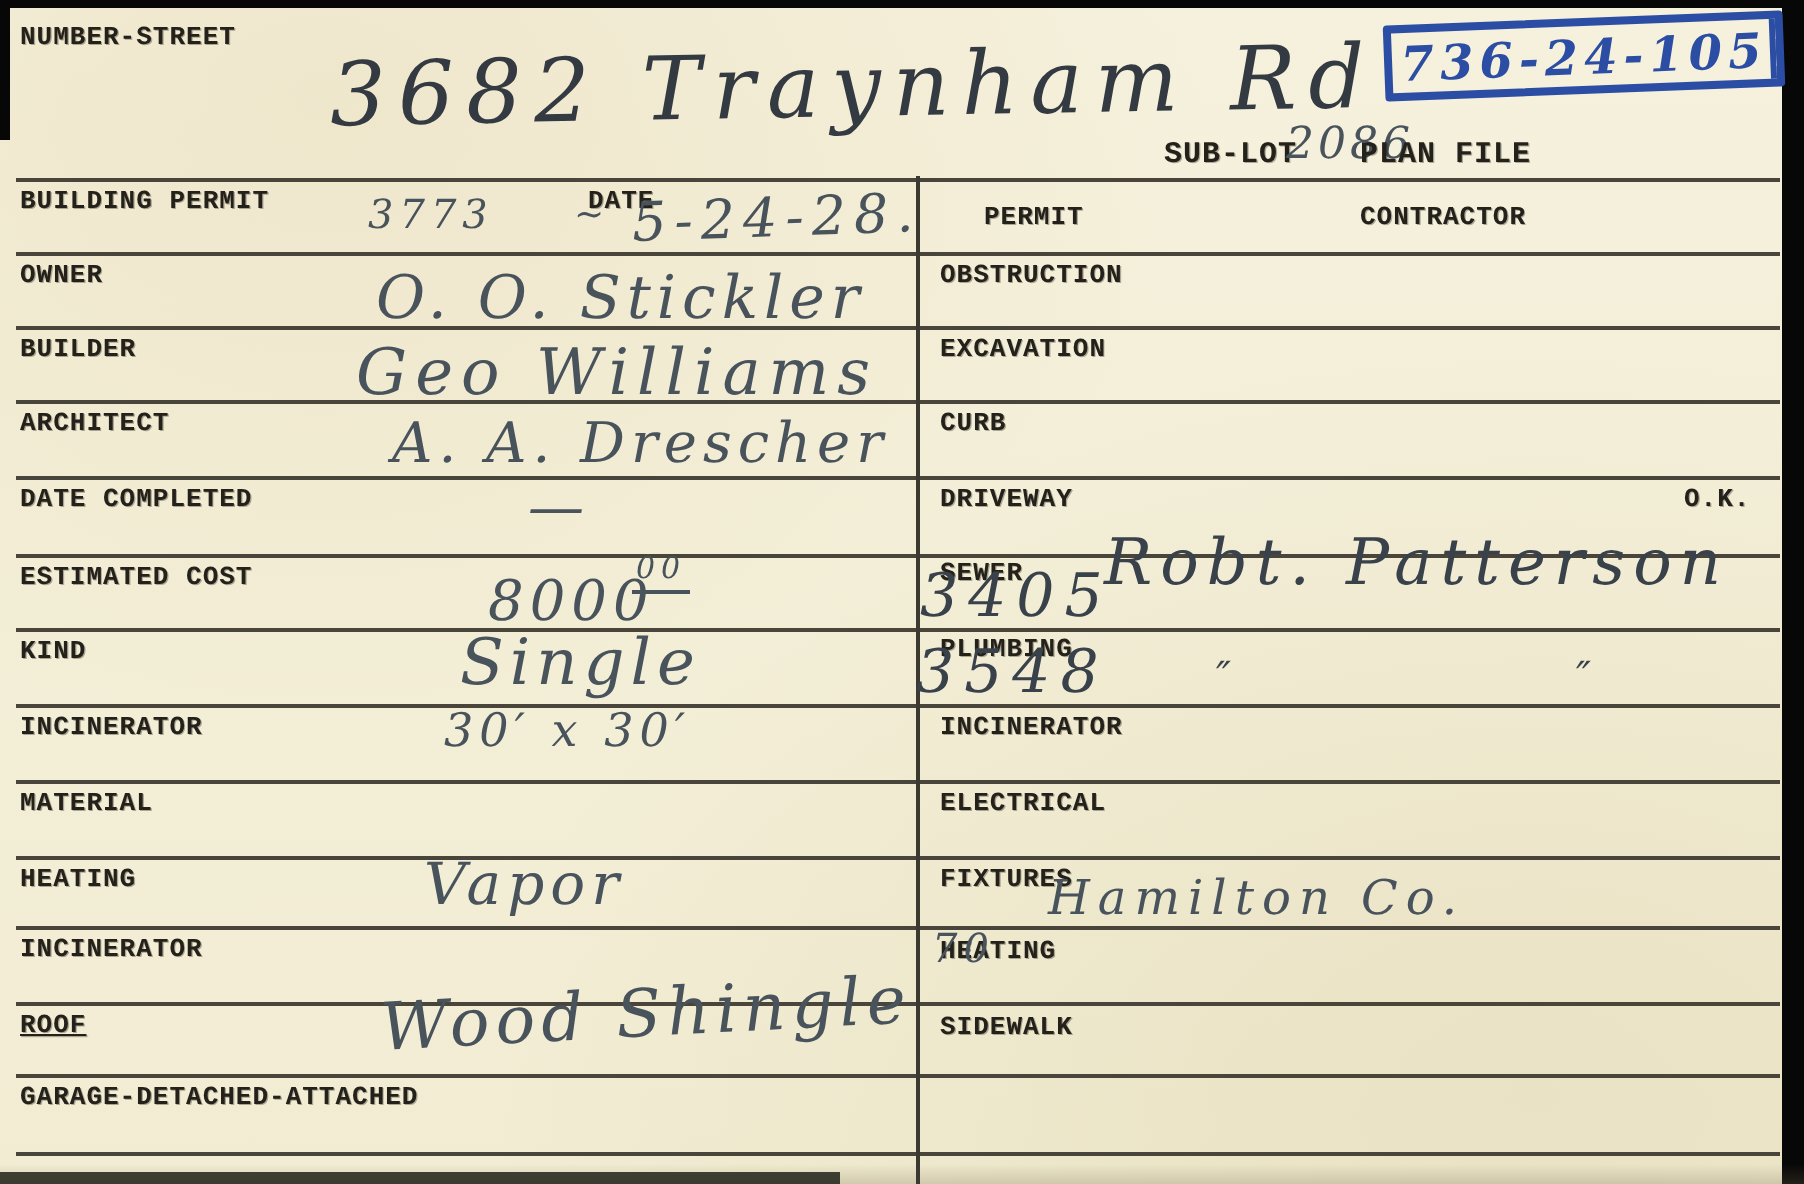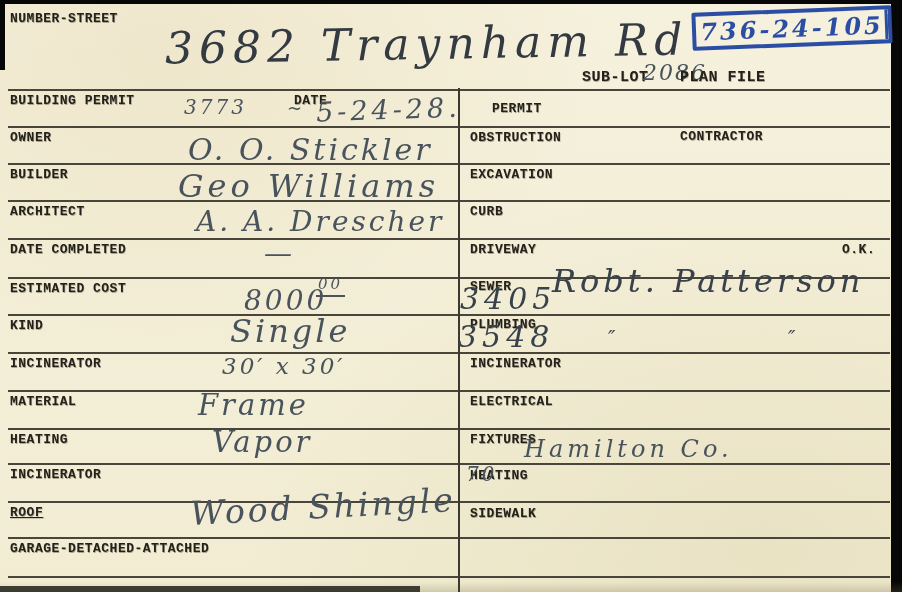--- a/index.html
+++ b/index.html
@@ -103,26 +103,25 @@
   <div class="hw" style="left:316px; top:96px; font-size:27px; letter-spacing:4px; transform:rotate(-2deg);">5-24-28.</div>
 
   <div class="hw" style="left:188px; top:135px; font-size:30px;">O. O. Stickler</div>
   <div class="hw" style="left:178px; top:170px; font-size:32px; letter-spacing:4px;">Geo Williams</div>
   <div class="hw" style="left:196px; top:208px; font-size:28px;">A. A. Drescher</div>
   <div class="hw" style="left:264px; top:240px; font-size:28px;">—</div>
   <div class="hw" style="left:244px; top:287px; font-size:28px;">8000</div>
   <div class="hw cents" style="left:316px; top:277px; font-size:15px;">00</div>
   <div class="hw" style="left:230px; top:315px; font-size:32px;">Single</div>
   <div class="hw" style="left:222px; top:355px; font-size:23px;">30′ x 30′</div>
-  <div class="hw" style="left:198px; top:391px; font-size:29px;">Frame</div>
   <div class="hw" style="left:212px; top:428px; font-size:29px;">Vapor</div>
   <div class="hw" style="left:190px; top:490px; font-size:33px; transform:rotate(-3deg);">Wood Shingle</div>
 
   <div class="plabel" style="left:492px; top:101px;">PERMIT</div>
-  <div class="plabel" style="left:680px; top:101px;margin-top:28px;">CONTRACTOR</div>
+  <div class="plabel" style="left:680px; top:101px;">CONTRACTOR</div>
   <div class="plabel rlabel" style="top:130px;">OBSTRUCTION</div>
   <div class="plabel rlabel" style="top:167px;">EXCAVATION</div>
   <div class="plabel rlabel" style="top:204px;">CURB</div>
   <div class="plabel rlabel" style="top:242px;">DRIVEWAY</div>
   <div class="plabel" style="left:842px; top:242px;">O.K.</div>
   <div class="plabel rlabel" style="top:279px;">SEWER</div>
   <div class="plabel rlabel" style="top:317px;">PLUMBING</div>
   <div class="plabel rlabel" style="top:356px;">INCINERATOR</div>
   <div class="plabel rlabel" style="top:394px;">ELECTRICAL</div>
   <div class="plabel rlabel" style="top:432px;">FIXTURES</div>

